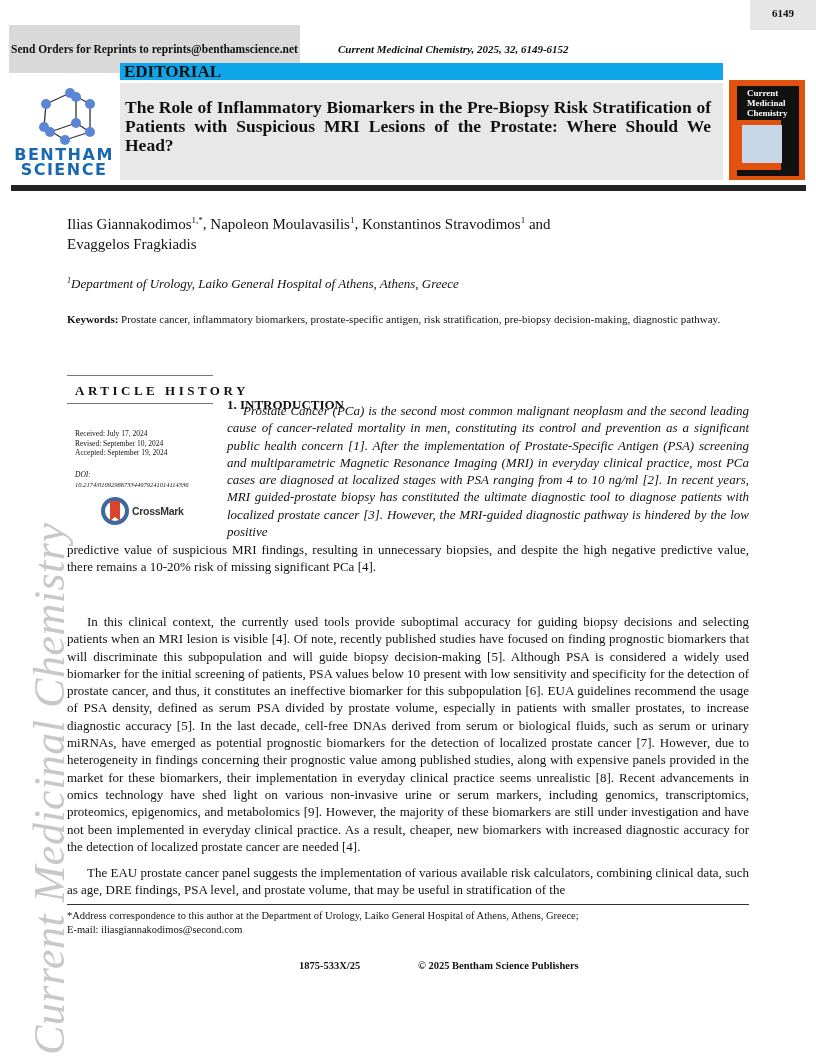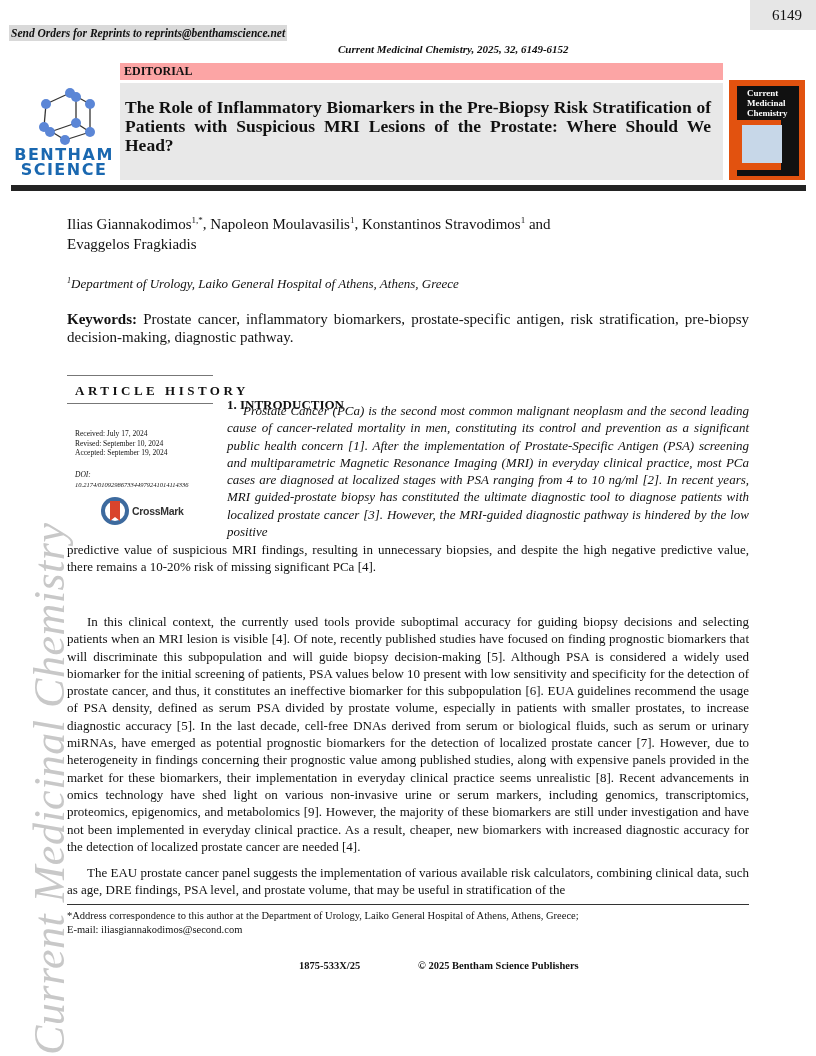--- a/index.html
+++ b/index.html
@@ -1,28 +1,28 @@
 <!DOCTYPE html>
 <html><head>
 <meta charset="utf-8">
 <style>
   html, body { margin:0; padding:0; background:#ffffff; }
   body { width:816px; height:1056px; position:relative; overflow:hidden;
          font-family: "Liberation Serif", "DejaVu Serif", serif; color:#111; }
   .abs { position:absolute; }
 
   .page-num-box { left:750px; top:0; width:66px; height:30px; background:#e6e6e6; }
-  .page-num { left:772px; top:7px; font-weight:normal; font-size:15px; }
+  .page-num { left:772px; top:7px; font-weight:bold; font-size:11px; }
 
-  .reprints { left:9px; top:25px; height:16px; padding:0 2px; background:#d9d9d9;
-              font-style:italic; font-weight:bold; font-size:11.5px; line-height:16px; }
+  .reprints { left:9px; top:25px; height:16px; padding:16px 2px; background:#d9d9d9;
+              font-weight:bold; font-size:11.5px; line-height:16px; }
   .citation { left:338px; top:43px; font-style:italic; font-weight:bold; font-size:11px; }
 
-  .editorial-bar { left:120px; top:63px; width:603px; height:17px; background:#fca5a5;
-                   font-weight:bold; font-size:12px; line-height:17px; padding-left:4px; box-sizing:border-box; }
+  .editorial-bar { left:120px; top:63px; width:603px; height:17px; background:#0ea5e9;
+                   font-weight:bold; font-size:17px; line-height:17px; padding-left:4px; box-sizing:border-box; }
   .title-box { left:120px; top:83px; width:603px; height:97px; background:#e8e8e8; }
   .title { left:125px; top:98px; width:586px; font-weight:bold; font-size:17.5px; line-height:19px;
            text-align:justify; }
 
   .logo { left:8px; top:80px; width:110px; height:100px; }
   .logo-text { left:12px; top:147px; width:104px; text-align:center;
                font-family:"DejaVu Sans", sans-serif; font-weight:bold; color:#1a68b0;
                font-size:16px; line-height:15px; letter-spacing:1.5px; }
 
   .cover { left:729px; top:80px; width:76px; height:100px; background:#e2520f; }
@@ -31,21 +31,21 @@
                  font-weight:bold; font-size:9px; line-height:10px; text-align:left; }
   .cover-blue { left:742px; top:125px; width:40px; height:38px; background:#c7d7e8; }
   .cover-red  { left:737px; top:120px; width:44px; height:50px; background:#e2520f; }
 
   .dark-rule { left:11px; top:185px; width:795px; height:6px; background:#232323; }
 
   .authors { left:67px; top:210px; width:700px; font-size:15px; line-height:20px; }
   .authors sup { font-size:9px; }
   .affil { left:67px; top:276px; font-style:italic; font-size:13px; }
   .affil sup { font-size:8px; }
-  .keywords { left:67px; top:310px; width:682px; font-size:15px; line-height:18px; text-align:justify; }
+  .keywords { left:67px; top:310px; width:682px; font-size:11px; line-height:18px; text-align:justify; }
 
   .ah-rule-top { left:67px; top:375px; width:146px; height:1px; background:#777; }
   .ah-title { left:75px; top:383px; font-size:13px; font-weight:bold; letter-spacing:3.5px; }
   .ah-rule-bot { left:67px; top:403px; width:146px; height:1px; background:#777; }
   .ah-dates { left:75px; top:429px; font-size:7.5px; line-height:9.5px; }
   .ah-doi-label { left:75px; top:470px; font-size:7.5px; font-style:italic; }
   .ah-doi { left:75px; top:481px; font-size:6.5px; font-style:italic; }
   .crossmark { left:98px; top:496px; width:110px; height:30px; }
   .crossmark-label { left:132px; top:505px; font-family:"Liberation Sans", sans-serif; font-size:10.5px;
                      font-weight:bold; color:#333; letter-spacing:-0.3px; }

